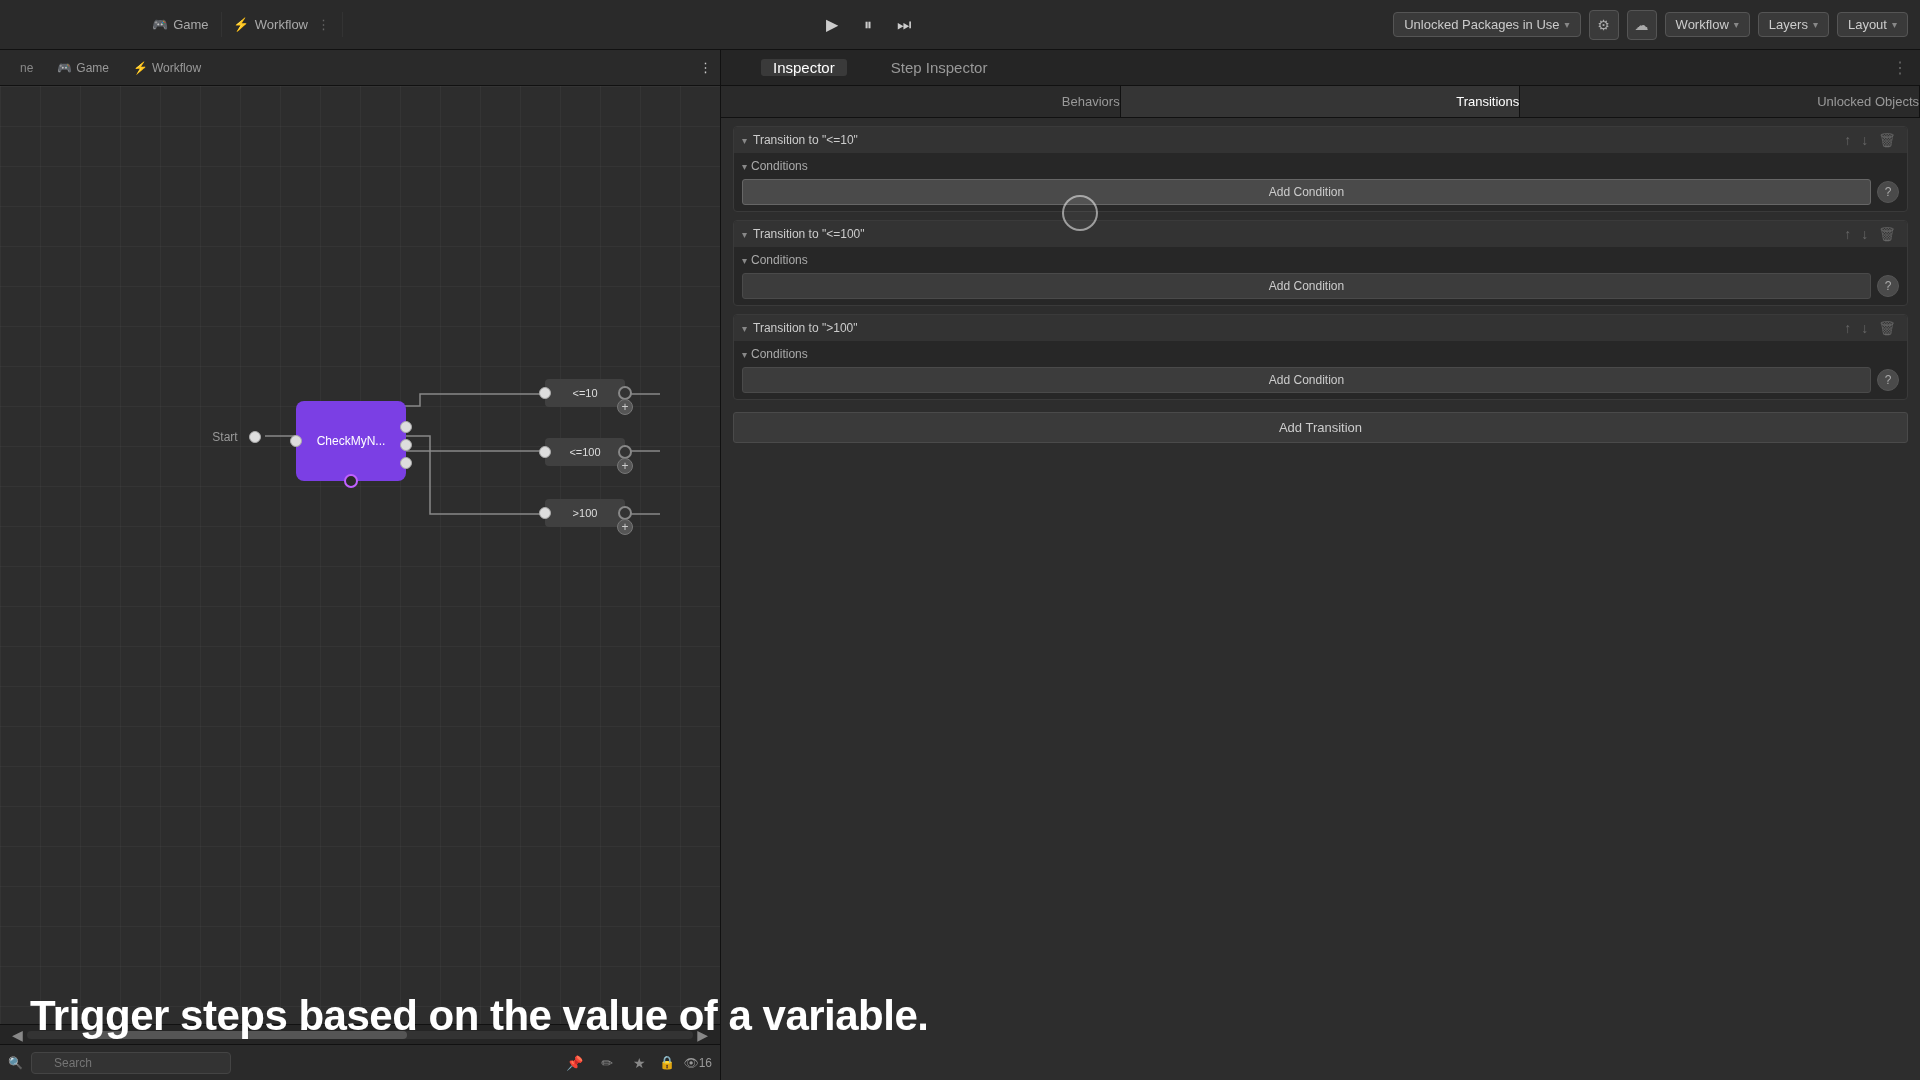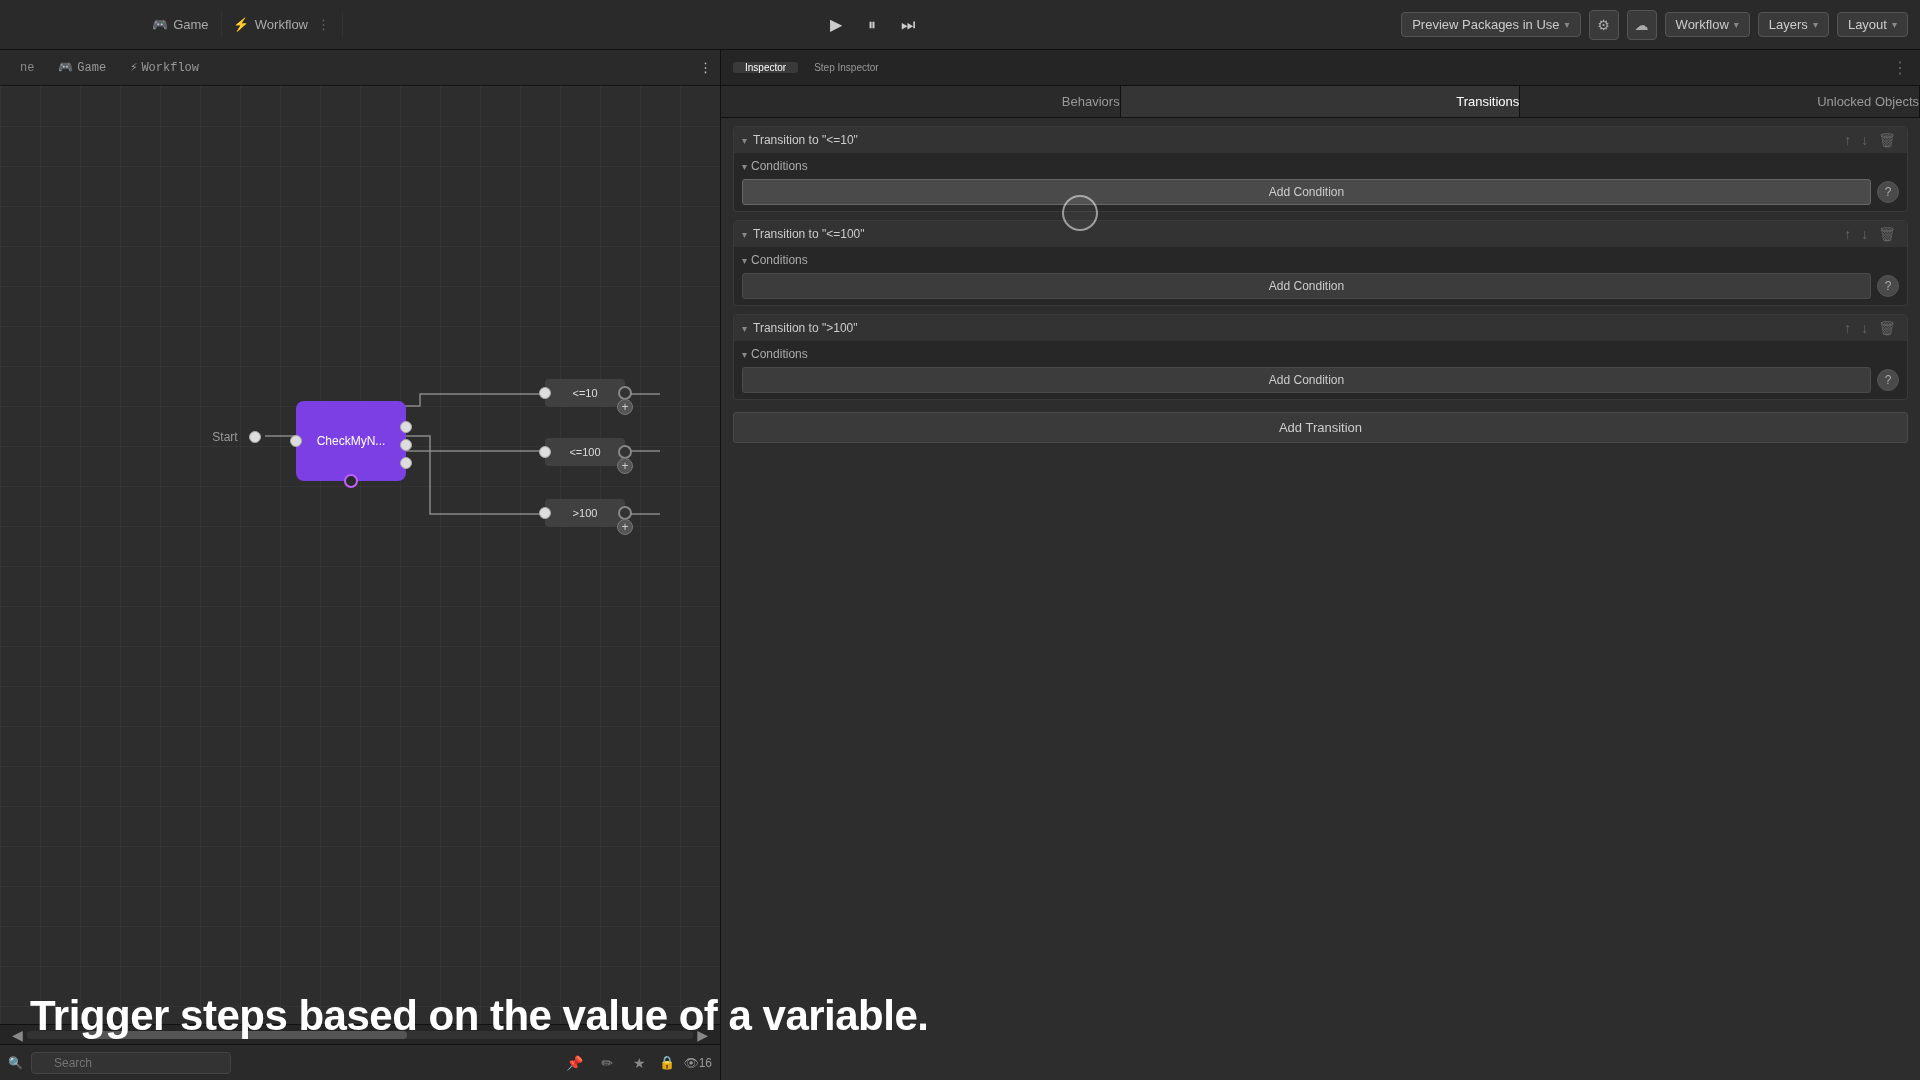--- a/index.html
+++ b/index.html
@@ -91,21 +91,20 @@
       flex-direction: column;
     }
 
     #canvas-tabs {
       height: 36px;
       background: #2a2a2a;
       display: flex;
       align-items: center;
       border-bottom: 1px solid #111;
       padding: 0 8px;
-      font-family: Liberation Mono, monospace;
     }
     .canvas-tab {
       padding: 4px 12px;
       color: #999;
       font-size: 12px;
       cursor: pointer;
       display: flex; align-items: center; gap: 4px;
     }
     .canvas-tab .dot-menu {
       margin-left: 4px;
@@ -261,24 +260,25 @@
     #inspector-header {
       height: 36px;
       background: #252525;
       display: flex; align-items: center;
       padding: 0 12px;
       border-bottom: 1px solid #111;
       gap: 4px;
     }
     .inspector-tab {
       padding: 0 12px;
-      font-size: 10px;
+      font-size: 15px;
       cursor: pointer;
       color: #999;
       border-radius: 3px;
+      margin-left: 28px;
     }
     .inspector-tab.active {
       color: #fff;
       background: #3a3a3a;
     }
     .inspector-options {
       margin-left: auto;
       color: #666;
       cursor: pointer;
       font-size: 16px;
@@ -464,21 +464,21 @@
   </div>
 
   <div class="play-controls">
     <button class="play-btn">▶</button>
     <button class="play-btn">⏸</button>
     <button class="play-btn">⏭</button>
   </div>
 
   <div class="right-controls">
     <button class="dropdown-btn">
-      <span>Preview Packages in Use</span>
+      <span>Unlocked Packages in Use</span>
       <span class="arrow">▾</span>
     </button>
     <div class="icon-btn">⚙</div>
     <div class="icon-btn">☁</div>
     <button class="dropdown-btn">
       <span>Workflow</span>
       <span class="arrow">▾</span>
     </button>
     <button class="dropdown-btn">
       <span>Layers</span>

